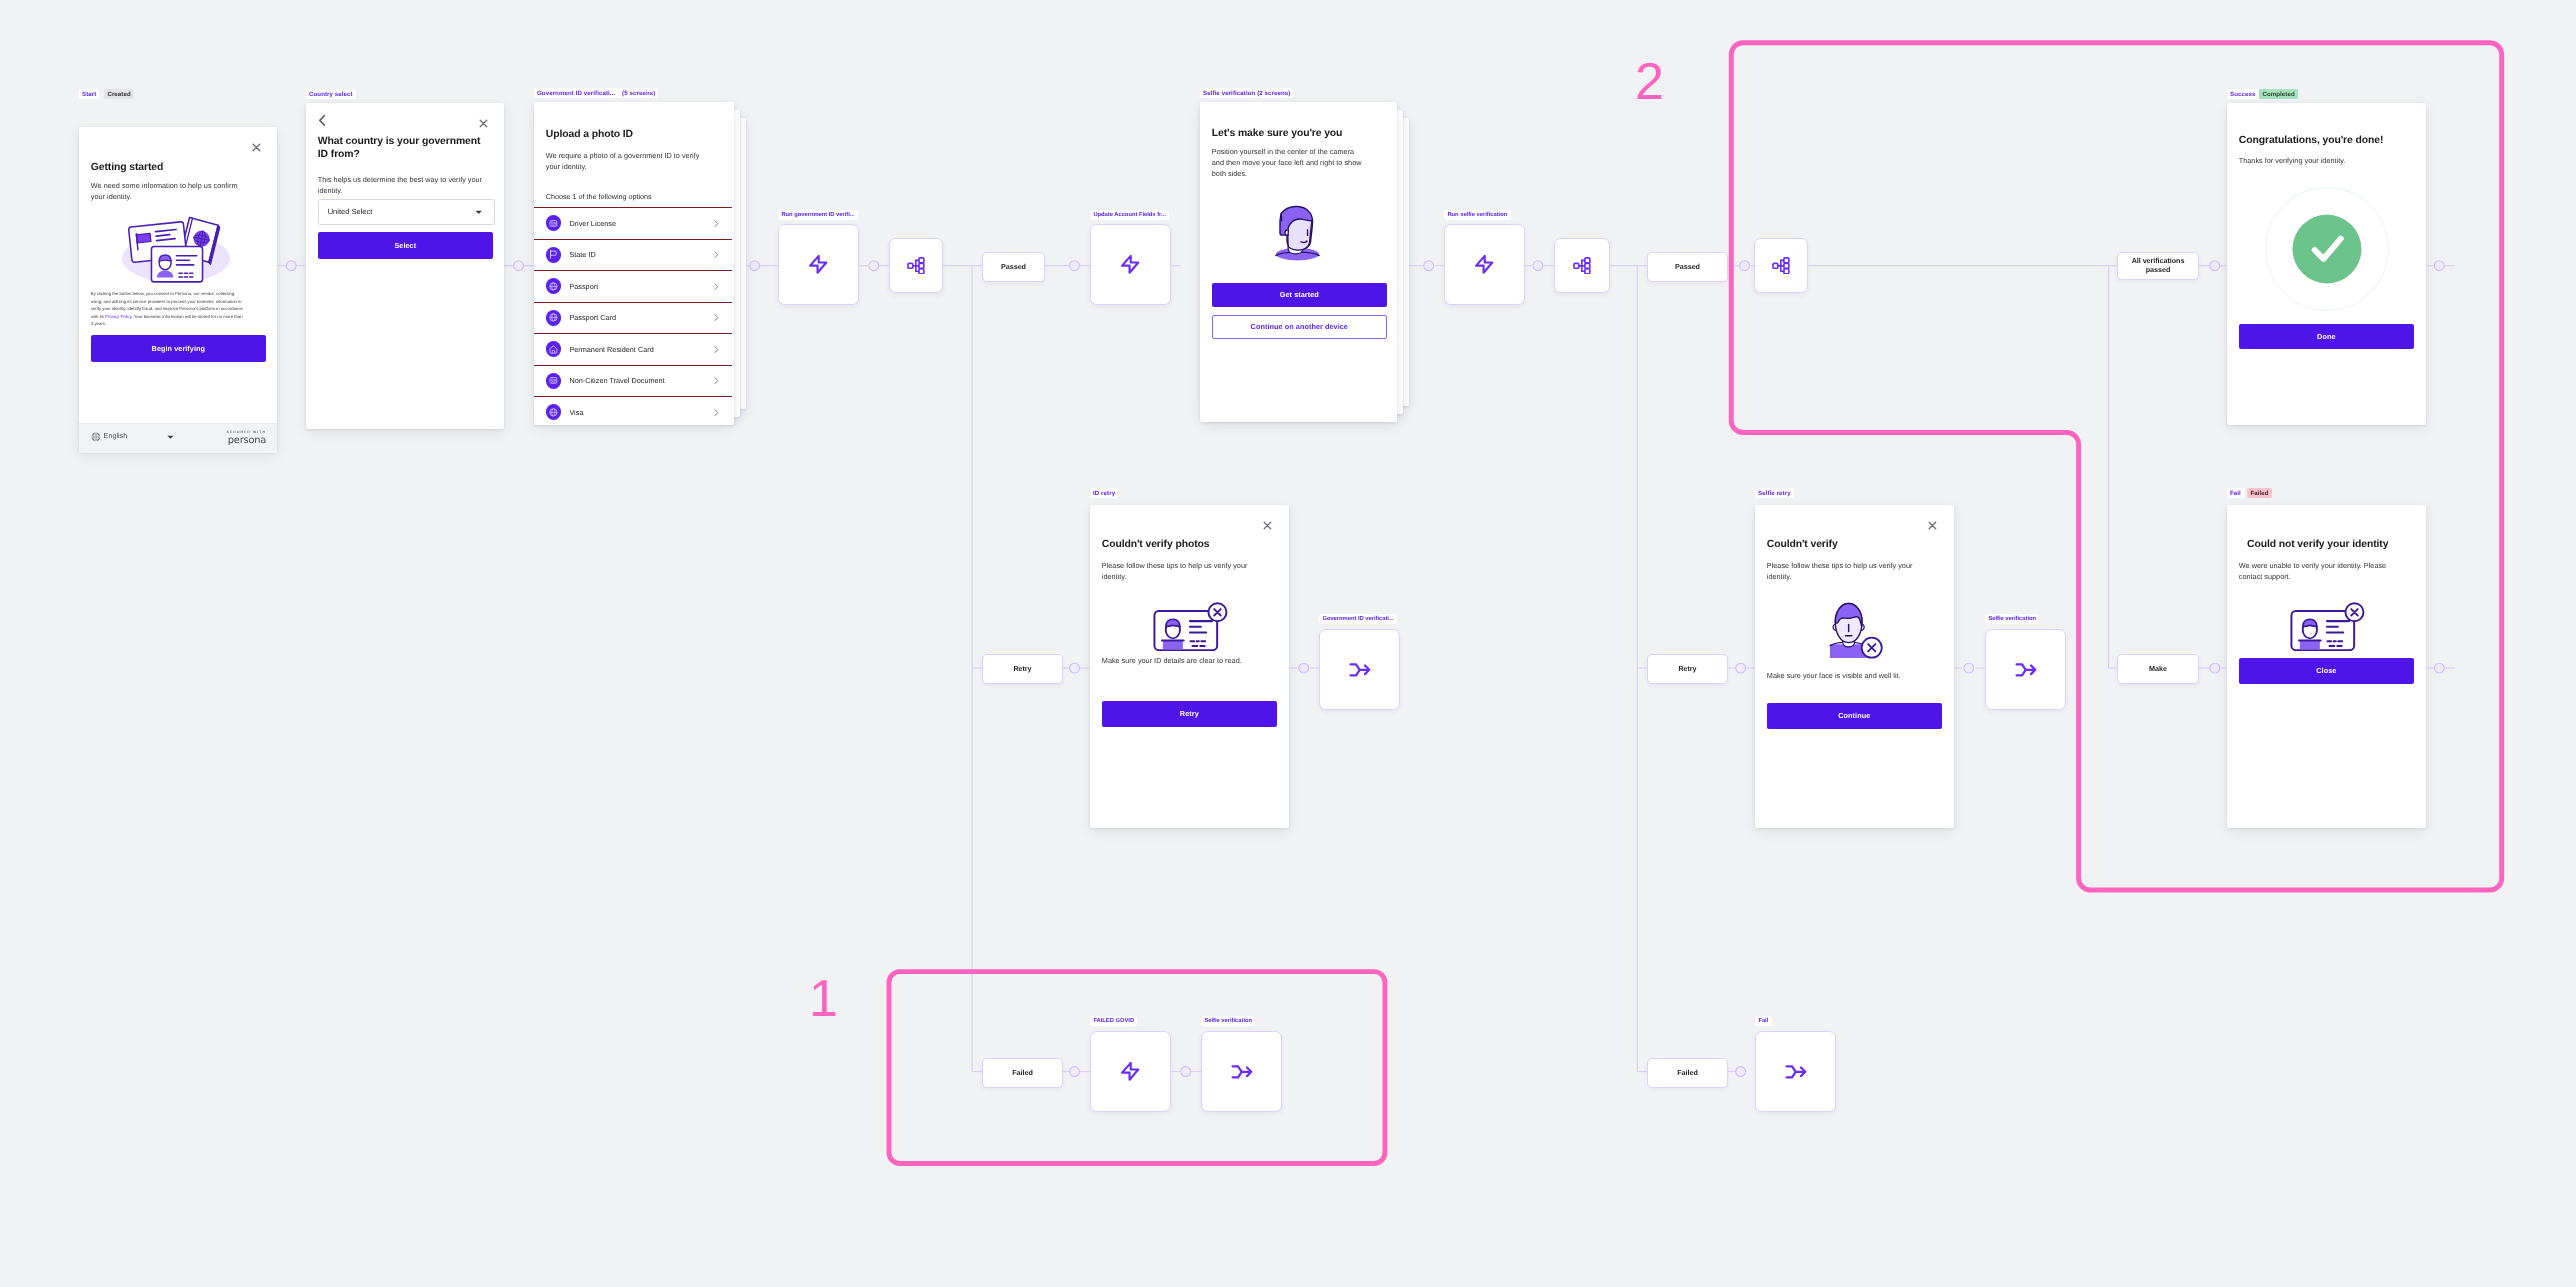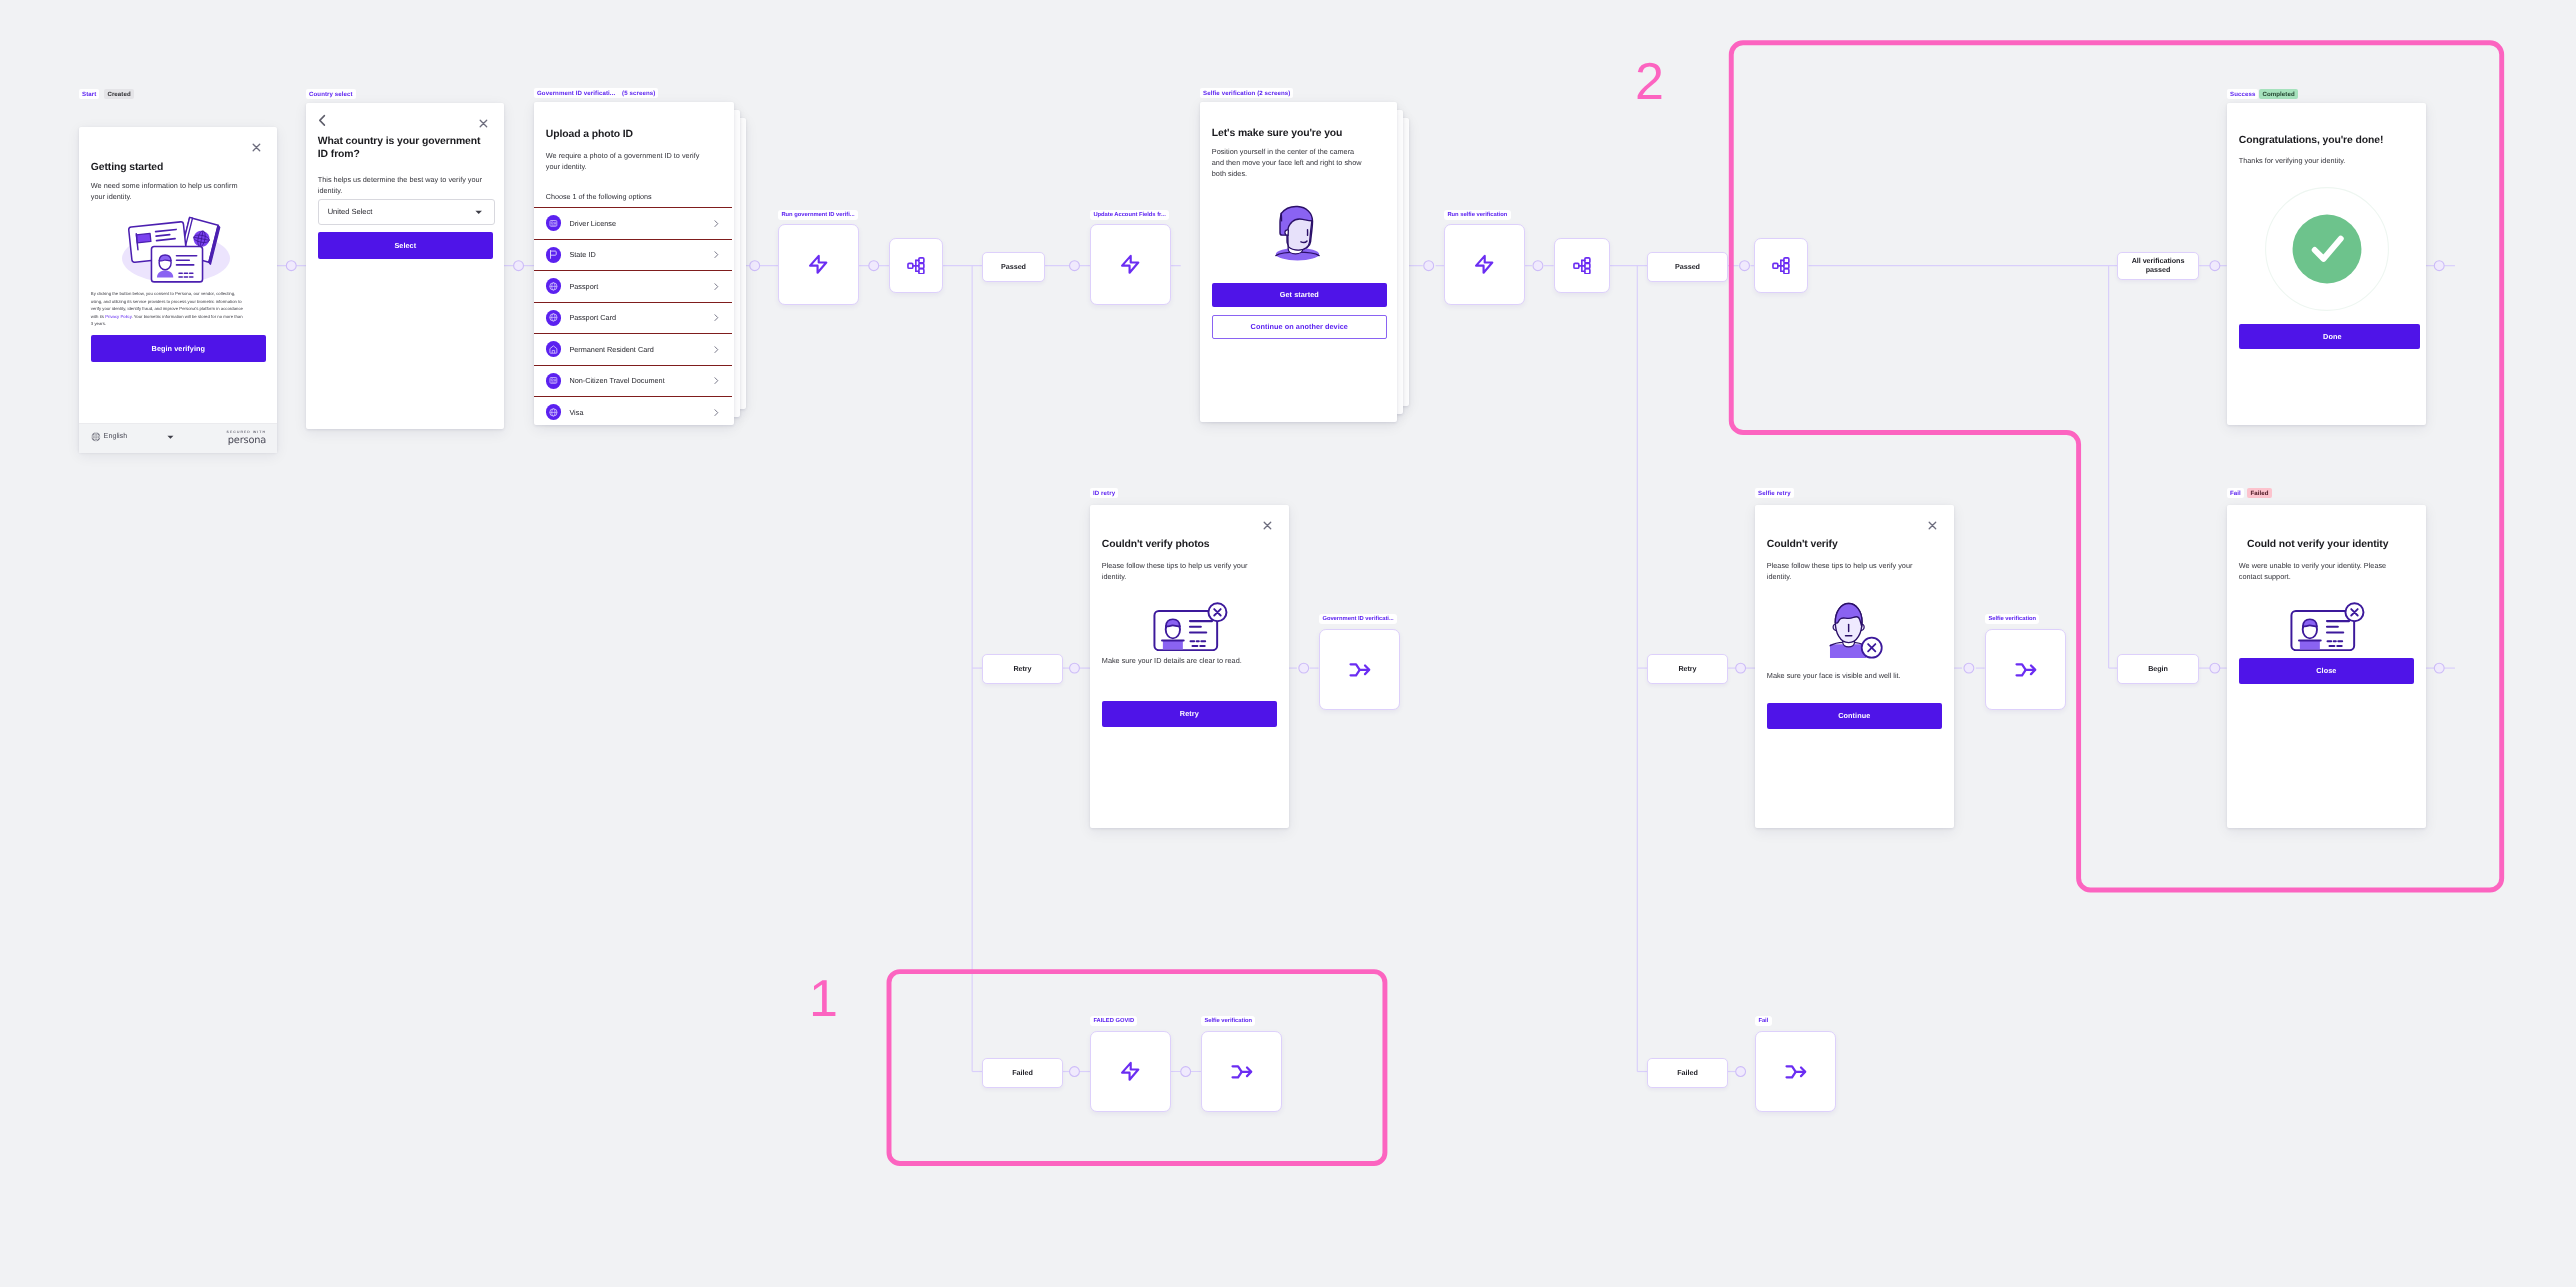--- a/index.html
+++ b/index.html
@@ -367,21 +367,21 @@
 <div class="cardtag" style="left:2227px;top:89px;">Success</div>
 <div class="cardbadge green" style="left:2259px;top:89px;">Completed</div>
 <div class="card" style="left:2227px;top:103px;width:199px;height:322px;">
   <div class="abs ctitle" style="left:11.8px;top:30.5px;width:183px;">Congratulations, you're done!</div>
   <div class="abs ctext" style="left:11.8px;top:52px;width:175px;">Thanks for verifying your identity.</div>
   <svg class="abs" style="left:38px;top:84px;width:124px;height:124px;" viewBox="0 0 126 126">
     <circle cx="63" cy="63" r="62.4" fill="none" stroke="#eef6f1" stroke-width="1.1"></circle>
     <circle cx="63" cy="63" r="35" fill="#6dc38c"></circle>
     <path d="M50.5,64 L59.5,73 L77,52.5" fill="none" stroke="#fff" stroke-width="6" stroke-linecap="round" stroke-linejoin="round"></path>
   </svg>
-  <div class="abs cbtn" style="left:11.8px;top:221px;width:175px;height:24.6px;padding-left:6px;">Done</div>
+  <div class="abs cbtn" style="left:11.8px;top:221px;width:175px;height:24.6px;">Done</div>
 </div>
 
 <div class="cardtag" style="left:1090px;top:488px;">ID retry</div>
 <div class="card" style="left:1090px;top:505px;width:199px;height:323px;">
   <svg class="abs" style="left:173px;top:15.7px;width:8.9px;height:8.9px;" viewBox="0 0 12 12">
     <path class="closex" d="M1.6,1.6 L10.4,10.4 M10.4,1.6 L1.6,10.4"></path>
   </svg>
   <div class="abs ctitle" style="left:11.8px;top:33px;width:179px;">Couldn't verify photos</div>
   <div class="abs ctext" style="left:11.8px;top:55px;width:163px;">Please follow these tips to help us verify your identity.</div>
   <svg class="abs" style="left:63px;top:97px;width:75px;height:49px;" viewBox="0 0 76 50">
@@ -579,15 +579,15 @@
   </svg>
 </div>
 
 <div class="cond" style="left:982px;top:252px;width:61px;height:27.6px;">Passed</div>
 <div class="cond" style="left:982px;top:654px;width:79px;height:27.6px;">Retry</div>
 <div class="cond" style="left:982px;top:1058px;width:79px;height:27.6px;">Failed</div>
 <div class="cond" style="left:1647px;top:252px;width:79px;height:27.6px;">Passed</div>
 <div class="cond" style="left:1647px;top:654px;width:79px;height:27.6px;">Retry</div>
 <div class="cond" style="left:1647px;top:1058px;width:79px;height:27.6px;">Failed</div>
 <div class="cond" style="left:2117px;top:252px;width:82px;height:27.6px;line-height:1.22;padding:0 9.8px;box-sizing:border-box;">All verifications passed</div>
-<div class="cond" style="left:2117px;top:654px;width:80px;height:27.6px;">Begin</div>
+<div class="cond" style="left:2117px;top:654px;width:80px;height:27.6px;">Make</div>
 </div>
 
 
 </body></html>

